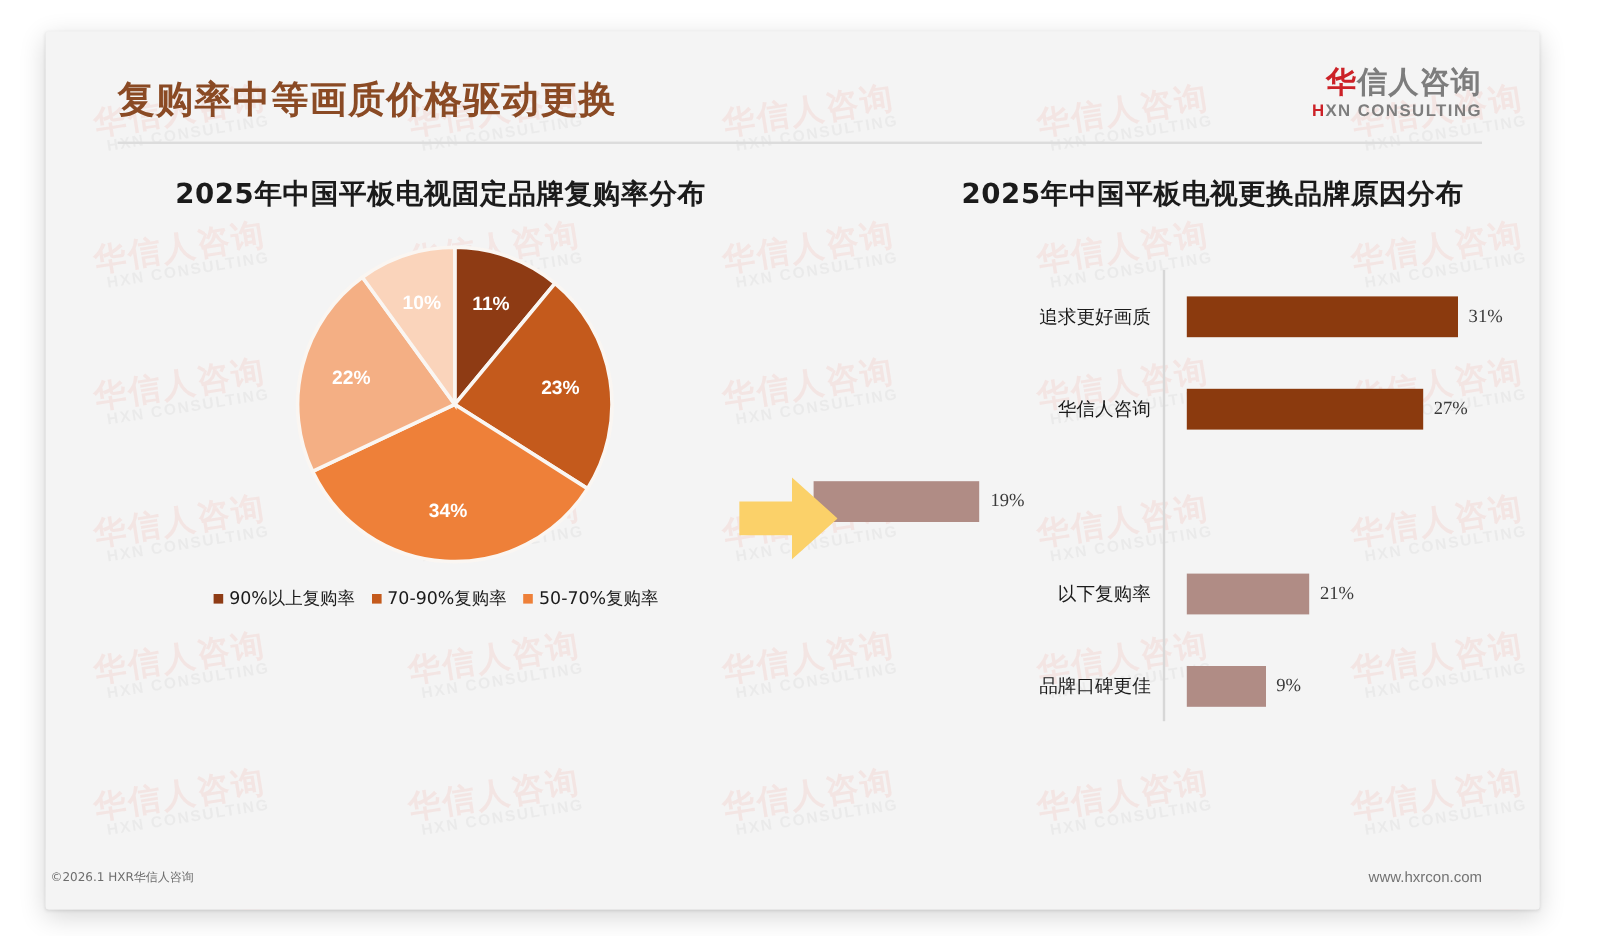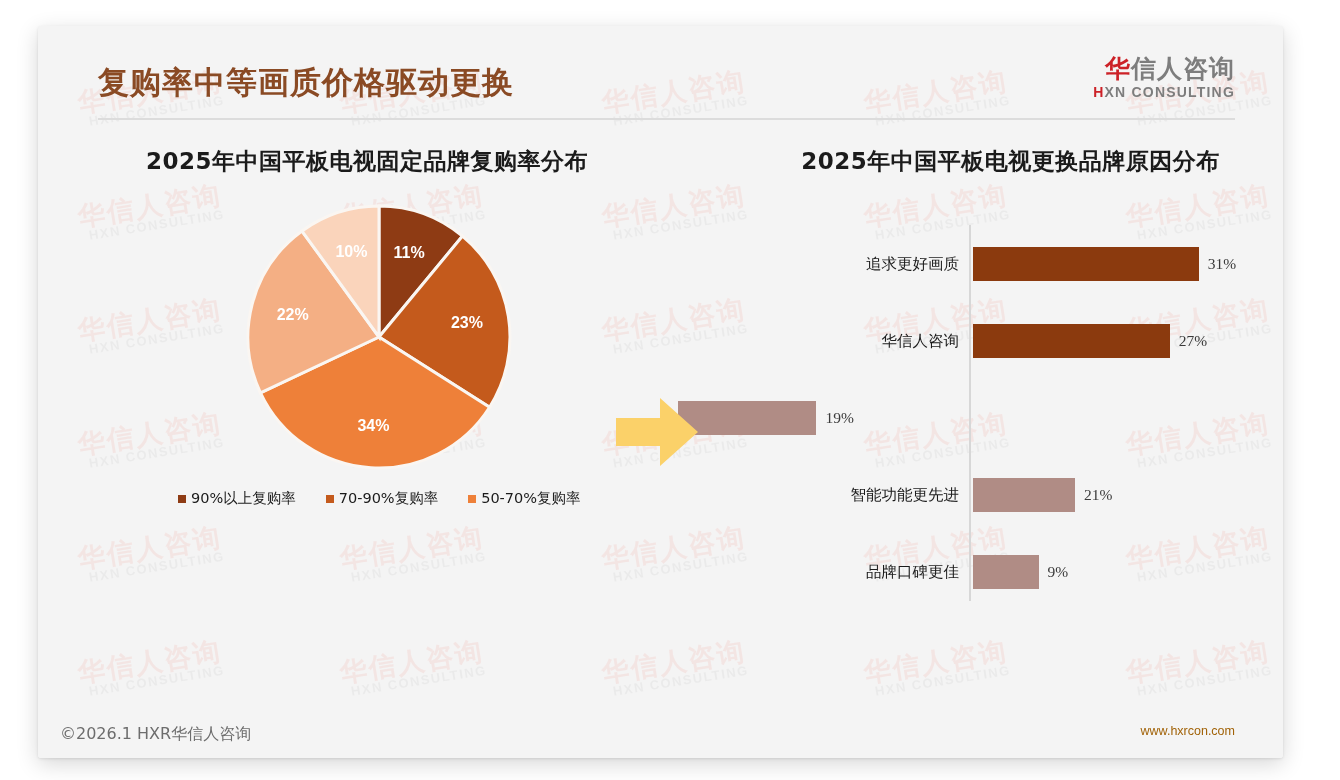--- a/index.html
+++ b/index.html
@@ -130,21 +130,20 @@
   
   #pie-legend {
     margin-top: 18px;
     margin-left: 140px;
     width: 420px;
   }
   .legend-row {
     display: flex;
     align-items: center;
     margin-bottom: 18px;
-    gap: 16px;
   }
   .legend-item {
     display: flex;
     align-items: center;
     font-size: 14.5px;
     color: #1b1b1b;
     font-family: "DejaVu Sans", sans-serif;
     margin-right: 14px;
     white-space: nowrap;
   }
@@ -177,21 +176,21 @@
   .bar-row {
     position: absolute;
     left: 0; right: 0;
     height: 34px;
     display: flex;
     align-items: center;
   }
   .bar-cat {
     width: 281px;
     text-align: right;
-    padding-right: 14px;
+    padding-right: 30px;
     font-size: 15.5px;
     color: #1b1b1b;
     font-family: "DejaVu Sans", sans-serif;
     white-space: nowrap;
   }
   .bar-track {
     position: relative;
     flex: 1;
     height: 34px;
     display: flex;
@@ -227,30 +226,30 @@
   }
   #footer-bar {
     position: absolute;
     left: 0; right: 0; bottom: 0;
     height: 50px;
     background: #f4f4f4;
     z-index: 3;
   }
   #footer-left {
     position: absolute;
-    left: 22px; top: 16px;
-    font-size: 16px;
+    left: 4px; top: 16px;
+    font-size: 10px;
     color: #6d6d6d;
     font-family: "DejaVu Sans", sans-serif;
   }
   #footer-right {
     position: absolute;
     right: 48px; top: 16px;
     font-size: 12.5px;
-    color: #a16207;
+    color: #737373;
     font-family: "Liberation Sans", sans-serif;
   }
 </style>
 </head>
 <body>
 
 <div id="slide-card">
 
   <div id="watermark-layer">
       <div class="wm" style="left: 40px; top: 48px;">
@@ -457,21 +456,21 @@
             <div class="bar-value">27%</div>
           </div>
         </div>
         <div class="bar-row" style="top: 176px;">
           <div class="bar-track">
             <div class="bar-fill" style="width: 138.429px; background: rgb(176, 140, 133);"></div>
             <div class="bar-value">19%</div>
           </div>
         </div>
         <div class="bar-row" style="top: 253px;">
-          <div class="bar-cat">智能功能更先进</div>
+          <div class="bar-cat">以下复购率</div>
           <div class="bar-track">
             <div class="bar-fill" style="width: 102px; background: rgb(176, 140, 133);"></div>
             <div class="bar-value">21%</div>
           </div>
         </div>
         <div class="bar-row" style="top: 330px;">
           <div class="bar-cat">品牌口碑更佳</div>
           <div class="bar-track">
             <div class="bar-fill" style="width: 65.5714px; background: rgb(176, 140, 133);"></div>
             <div class="bar-value">9%</div>

